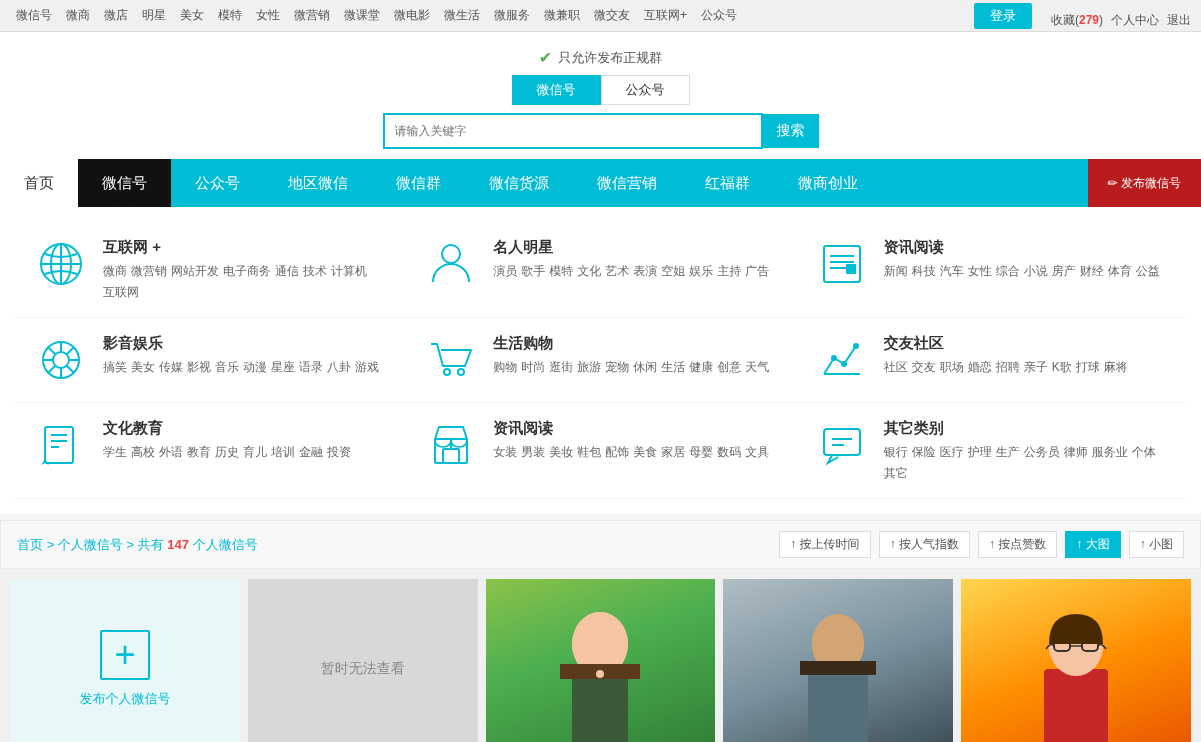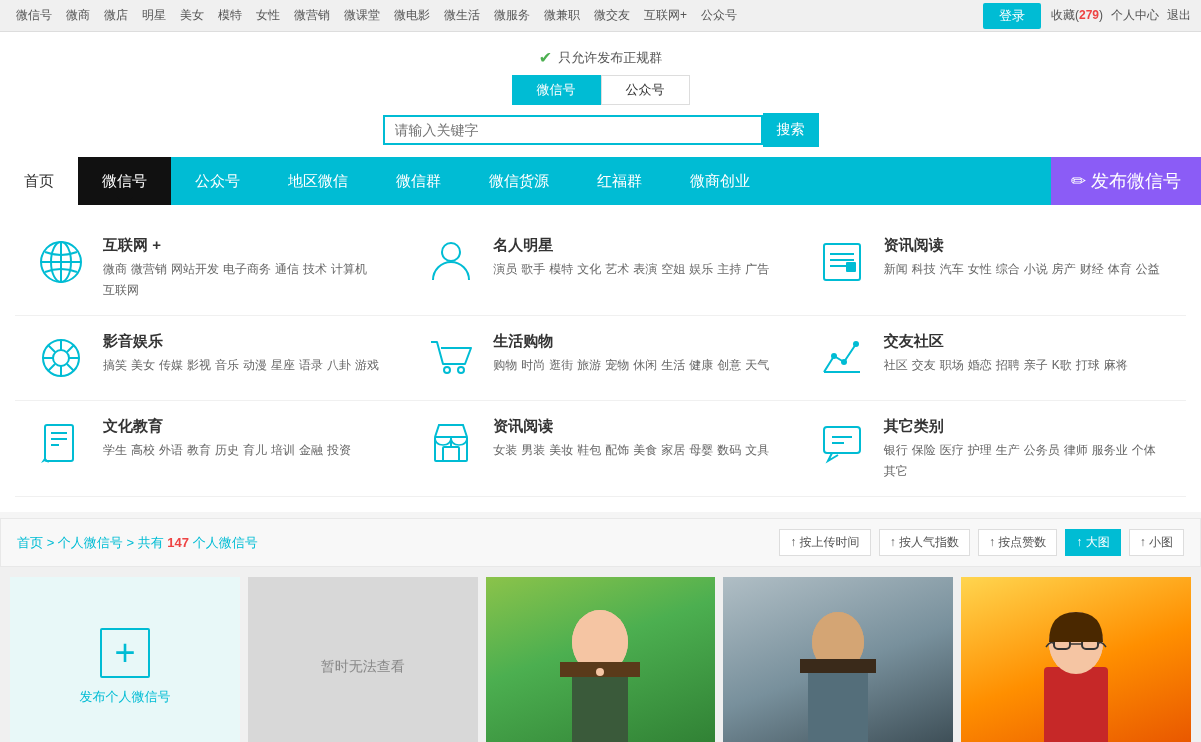--- a/index.html
+++ b/index.html
@@ -16,21 +16,21 @@
       height: 32px;
     }
     .top-nav-left { display: flex; gap: 2px; align-items: center; }
     .top-nav-item {
       padding: 4px 6px;
       font-size: 12px;
       color: #555;
       cursor: pointer;
       white-space: nowrap;
     }
-    .top-nav-right { display: flex; align-items: center; gap: 10px; }
+    .top-nav-right { display: flex; align-items: flex-end; gap: 19px; }
     .login-btn {
       background: #00bcd4;
       color: white;
       border: none;
       padding: 4px 16px;
       cursor: pointer;
       font-size: 13px;
       border-radius: 2px;
     }
     .top-right-links { display: flex; gap: 8px; font-size: 12px; color: #555; }
@@ -57,24 +57,24 @@
     .search-tab.active {
       background: #00bcd4;
       color: white;
       border-color: #00bcd4;
     }
     .search-row { display: flex; align-items: center; gap: 0; }
     .search-only-official { display: flex; align-items: center; gap: 6px; color: #555; font-size: 13px; margin-bottom: 8px; }
     .check-icon { color: #4caf50; font-size: 16px; }
     .search-input {
       width: 380px;
-      height: 30px;
+      height: 36px;
       border: 2px solid #00bcd4;
       padding: 0 10px;
-      font-size: 14px;
+      font-size: 12px;
       outline: none;
       color: #999;
     }
     .search-btn {
       background: #00bcd4;
       color: white;
       border: none;
       height: 34px;
       padding: 0 14px;
       font-size: 14px;
@@ -107,28 +107,28 @@
       position: absolute;
       bottom: -8px;
       left: 50%;
       transform: translateX(-50%);
       border: 8px solid transparent;
       border-top-color: #111;
     }
     .main-nav-item.home { background: white; color: #333; }
     .publish-btn {
       margin-left: auto;
-      background: #8b5cf6;
+      background: #b91c1c;
       color: white;
       padding: 0 20px;
       display: flex;
       align-items: center;
       gap: 6px;
       cursor: pointer;
-      font-size: 18px;
+      font-size: 12px;
     }
 
     
     .category-section {
       background: white;
       padding: 15px;
       margin-bottom: 6px;
     }
     .category-grid {
       display: grid;
@@ -278,20 +278,21 @@
   </div>
 </div>
 
 <div class="main-nav">
   <div class="main-nav-item home">首页</div>
   <div class="main-nav-item active">微信号</div>
   <div class="main-nav-item">公众号</div>
   <div class="main-nav-item">地区微信</div>
   <div class="main-nav-item">微信群</div>
   <div class="main-nav-item">微信货源</div>
+  <div class="main-nav-item">微信营销</div>
   <div class="main-nav-item">红福群</div>
   <div class="main-nav-item">微商创业</div>
   <div class="publish-btn">✏ 发布微信号</div>
 </div>
 
 <div class="category-section">
   <div class="category-grid">
 
     <div class="category-item">
       <div class="cat-icon">

